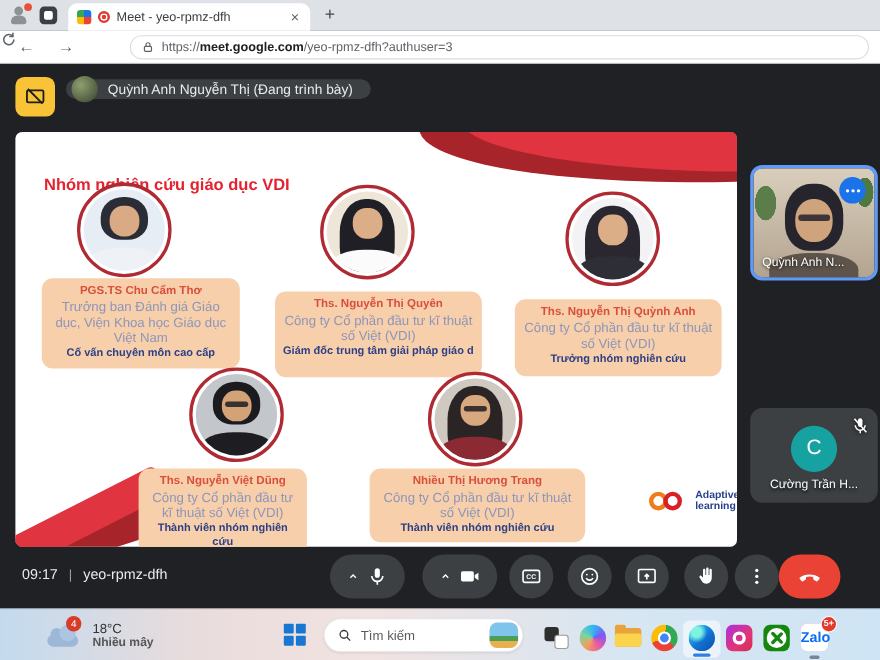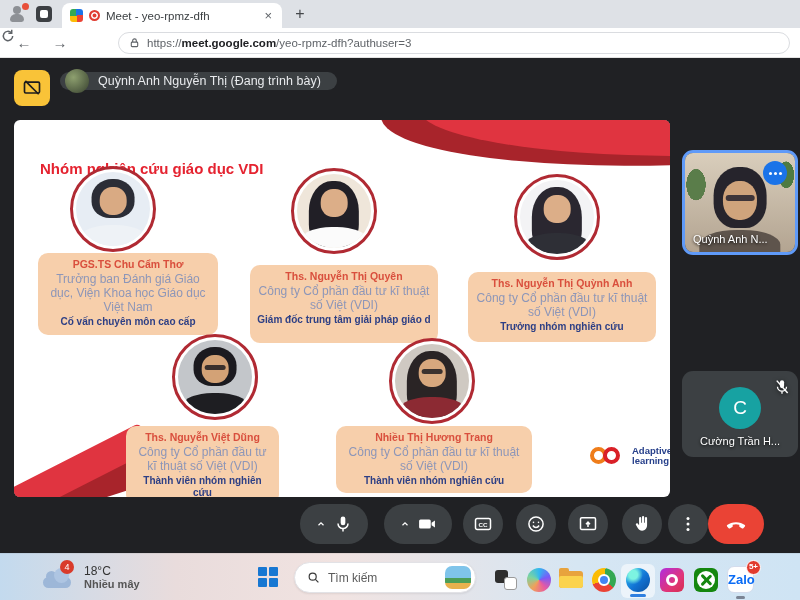--- a/index.html
+++ b/index.html
@@ -314,20 +314,25 @@
         <svg width="18" height="18" viewBox="0 0 24 24">
             <rect x="9.2" y="3" width="5.6" height="10.5" rx="2.8" fill="#fff"></rect>
             <path d="M6 11.5a6 6 0 0 0 12 0" fill="none" stroke="#fff" stroke-width="1.8"></path>
             <path d="M12 17.5V21" stroke="#fff" stroke-width="1.8"></path>
             <line x1="5" y1="3.5" x2="19.5" y2="20" stroke="#fff" stroke-width="2"></line>
           </svg>
       </span>
       <span class="t-name">Cường Trần H...</span>
     </div>
 
+    <div class="mt-info">
+      <span>09:17</span>
+      <span class="mt-div">|</span>
+      <span>yeo-rpmz-dfh</span>
+    </div>
 
     <div class="tb-btn tb-pill b-mic">
       <svg width="12" height="12" viewBox="0 0 24 24" fill="none" stroke="#fff" stroke-width="2.4">
           <path d="M7 14.5l5-5 5 5"></path>
         </svg>
       <svg width="20" height="20" viewBox="0 0 24 24">
           <rect x="9.2" y="3" width="5.6" height="10.5" rx="2.8" fill="#fff"></rect>
           <path d="M6 11.5a6 6 0 0 0 12 0" fill="none" stroke="#fff" stroke-width="1.8"></path>
           <path d="M12 17.5V21" stroke="#fff" stroke-width="1.8"></path>
         </svg>

